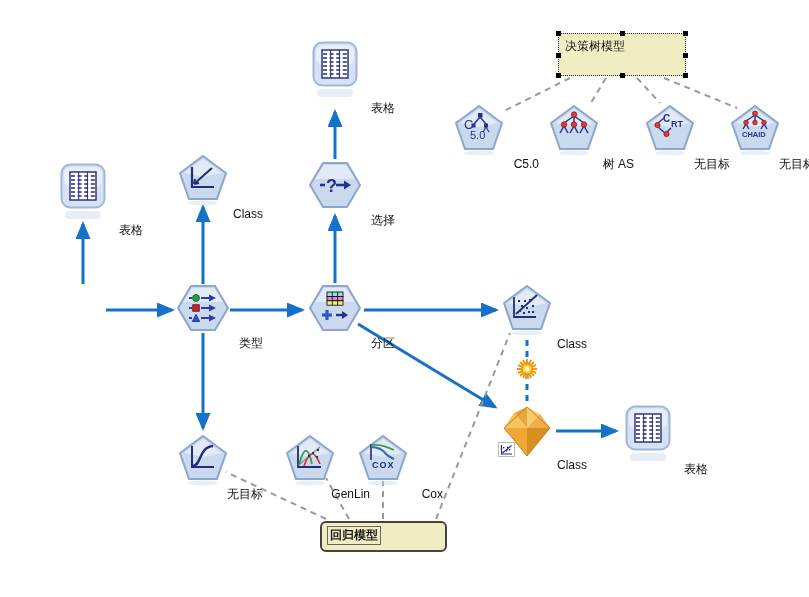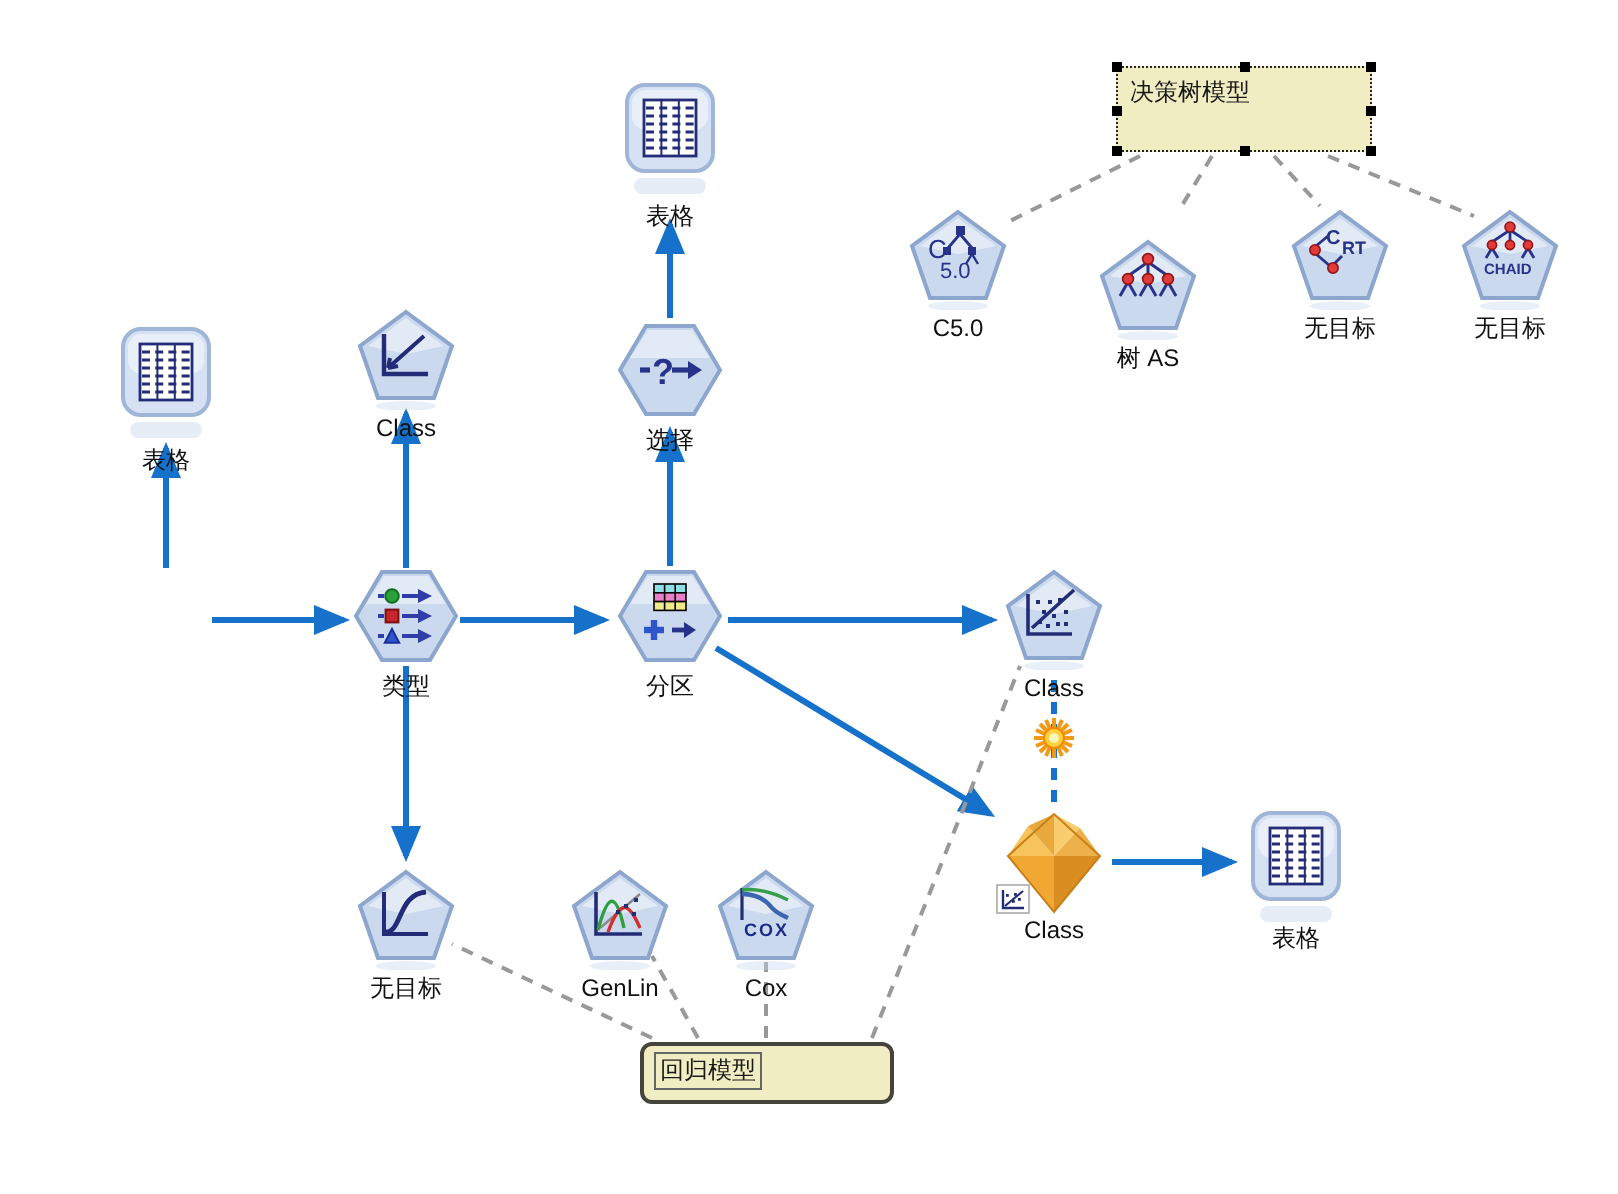--- a/index.html
+++ b/index.html
@@ -1,26 +1,26 @@
 <!DOCTYPE html>
 <html><head>
 <meta charset="utf-8">
 <style>
   html,body{margin:0;padding:0;background:#fff;}
   .canvas{position:relative;width:809px;height:597px;background:#ffffff;overflow:hidden;
           font-family:"Liberation Sans","DejaVu Sans",sans-serif;}
   #wires{position:absolute;left:0;top:0;z-index:1;}
   .node{position:absolute;width:120px;text-align:center;z-index:2;}
   .node svg{display:block;margin:0 auto;}
-  .lbl{font-size:12px;color:#111;margin-top:3px;line-height:13px;white-space:nowrap;}
+  .lbl{font-size:12px;color:#111;margin-top:3px;line-height:13px;white-space:nowrap;text-align:right;}
   .comment{position:absolute;background:#F1EDC2;z-index:3;font-size:12px;color:#1a1a1a;box-sizing:border-box;}
   .comment .ctext{display:inline-block;margin:4px 0 0 6px;text-align:center;}
   .c-selected{border:1px dotted #222;}
   .c-plain{border:2px solid #44443c;border-radius:6px;}
-  .c-plain .ctext{border:1px solid #666;padding:0 2px;margin:3px 0 0 5px;}
+  .c-plain .ctext{border:1px solid #666;padding:0 2px;margin:3px 0 0 5px;font-weight:bold;}
   .handle{position:absolute;width:5px;height:5px;background:#000;z-index:4;}
   .star{position:absolute;left:516px;top:358px;z-index:2;}
 </style>
 </head>
 <body>
 
 <div class="canvas">
 
   <svg id="wires" width="809" height="597">
     <defs>
@@ -280,21 +280,21 @@
       <rect x="31" y="20.5" width="4" height="4" fill="#27338A"></rect>
       <line x1="33" y1="24" x2="30" y2="29" stroke="#27338A" stroke-width="1.2"></line>
       <line x1="33" y1="24" x2="36" y2="29" stroke="#27338A" stroke-width="1.2"></line>
       <text x="11" y="26" font-size="13" fill="#27338A" font-family="Liberation Sans,sans-serif">C</text>
       <text x="17" y="36" font-size="11" fill="#27338A" font-family="Liberation Sans,sans-serif">5.0</text>
       <ellipse cx="26" cy="50" rx="15" ry="2.5" fill="#C9D8EE" opacity="0.4"></ellipse>
     </svg>
     <div class="lbl">C5.0</div>
   </div>
 
-  <div class="node" style="left:514px;top:118px">
+  <div class="node" style="left:514px;top:103px">
     <svg width="52" height="52" viewBox="0 0 52 52">
       <polygon points="26,3 49,20 40,46 12,46 3,20" fill="#CBD9EF" stroke="#8CA6CE" stroke-width="2"></polygon>
       <polygon points="26,6 45,20 26,24 7,20" fill="#FFFFFF" opacity="0.45"></polygon>
       <g stroke="#27338A" stroke-width="1.5">
         <line x1="26" y1="13" x2="16" y2="20"></line>
           <line x1="26" y1="13" x2="26" y2="20"></line>
           <line x1="26" y1="13" x2="36" y2="20"></line>
         <line x1="16" y1="23" x2="12" y2="30"></line>
           <line x1="16" y1="23" x2="20" y2="30"></line>
         <line x1="26" y1="23" x2="22" y2="30"></line>

